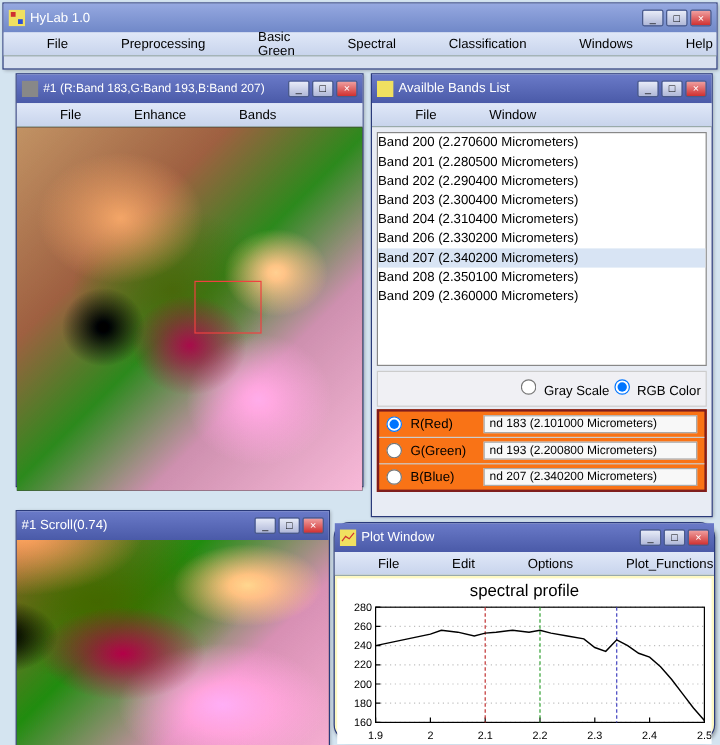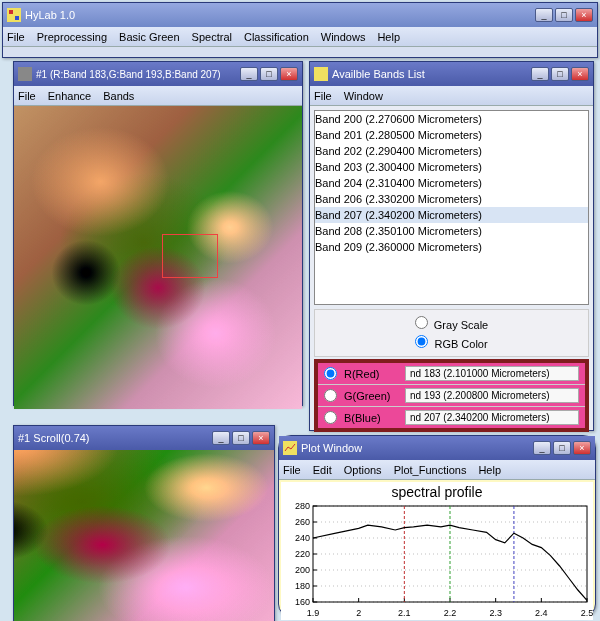--- a/index.html
+++ b/index.html
@@ -4,21 +4,21 @@
 <style>
 * { margin:0; padding:0; box-sizing:border-box; font-family:"Tahoma",sans-serif; }
 body { width:600px; height:621px; background:#d4e4f0; position:relative; overflow:hidden; }
 .win { position:absolute; border:1px solid #2a3a7a; background:#e8ecf4; box-shadow:1px 1px 3px rgba(0,0,0,.3); }
 .tbar { height:22px; background:linear-gradient(#6a7ac8,#4a5aa8); color:#fff; font-size:11px; display:flex; align-items:center; padding:12px 4px; justify-content:space-between; }
 .tbar .ttl { display:flex; align-items:center; gap:4px; overflow:hidden; white-space:nowrap; }
 .tbar .ctrls { display:flex; gap:2px; }
 .tbar .btn { width:18px; height:14px; background:linear-gradient(#e8ecf8,#b0b8d8); border:1px solid #4a5a8a; border-radius:2px; font-size:9px; display:flex; align-items:center; justify-content:center; color:#000; cursor:pointer; }
 .tbar .btn.x { background:linear-gradient(#f0a0a0,#d03030); color:#fff; }
 .mbar { height:20px; background:linear-gradient(#e0e8f8,#c8d4ec); display:flex; align-items:center; font-size:11px; color:#000; padding:0 4px; gap:12px; border-bottom:1px solid #9aa; }
-.mbar span { cursor:pointer; }
+.mbar span { cursor:pointer;margin-left:32px; }
 .imgv { background:#111; width:100%; position:relative; overflow:hidden; }
 .terrain { position:absolute; inset:0; background:
   radial-gradient(ellipse 40% 30% at 30% 25%, #c8a080 0%, transparent 60%),
   radial-gradient(ellipse 25% 20% at 75% 40%, #e8c0a0 0%, transparent 60%),
   radial-gradient(ellipse 30% 25% at 50% 60%, #803050 0%, transparent 55%),
   radial-gradient(ellipse 20% 18% at 25% 55%, #101018 0%, transparent 60%),
   radial-gradient(ellipse 35% 30% at 70% 75%, #d8a8c8 0%, transparent 60%),
   radial-gradient(ellipse 45% 35% at 45% 45%, #5a6a3a 0%, transparent 65%),
   linear-gradient(135deg,#a89078 0%,#8a6a5a 30%,#508048 50%,#b090a0 70%,#d0b0c0 100%);
   filter:contrast(1.3) saturate(1.5); }
@@ -131,25 +131,25 @@
       <div class="row">Band 200 (2.270600 Micrometers)</div>
       <div class="row">Band 201 (2.280500 Micrometers)</div>
       <div class="row">Band 202 (2.290400 Micrometers)</div>
       <div class="row">Band 203 (2.300400 Micrometers)</div>
       <div class="row">Band 204 (2.310400 Micrometers)</div>
       <div class="row">Band 206 (2.330200 Micrometers)</div>
       <div class="row sel">Band 207 (2.340200 Micrometers)</div>
       <div class="row">Band 208 (2.350100 Micrometers)</div>
       <div class="row">Band 209 (2.360000 Micrometers)</div>
     </div>
- <div class="radiog" style="justify-content:flex-end; border:1px solid #ccc; margin:2px 4px; padding:6px 4px; background:#f0f0f4;flex-direction:column;">
+ <div class="radiog" style="justify-content:flex-end; border:1px solid #ccc; margin:2px 4px; padding:6px 4px; background:#f0f0f4;">
    <label><input type="radio" name="dm" style=""> <span>Gray Scale</span></label>
    <label><input type="radio" name="dm" checked="" style=""> <span>RGB Color</span></label>
  </div>
- <div style="margin:2px 4px; border:4px solid #7f1d1d; background:#ec4899;">
+ <div style="margin:2px 4px; border:2px solid #7f1d1d; background:#f97316;">
   <div class="chrow" style="border-top:none;">
     <input type="radio" name="ch" checked="" style="">
     <span style="width:56px;">R(Red)</span>
     <span class="binfo">nd 183 (2.101000 Micrometers)</span>
   </div>
   <div class="chrow">
     <input type="radio" name="ch" style="">
     <span style="width:56px;">G(Green)</span>
     <span class="binfo">nd 193 (2.200800 Micrometers)</span>
   </div>

